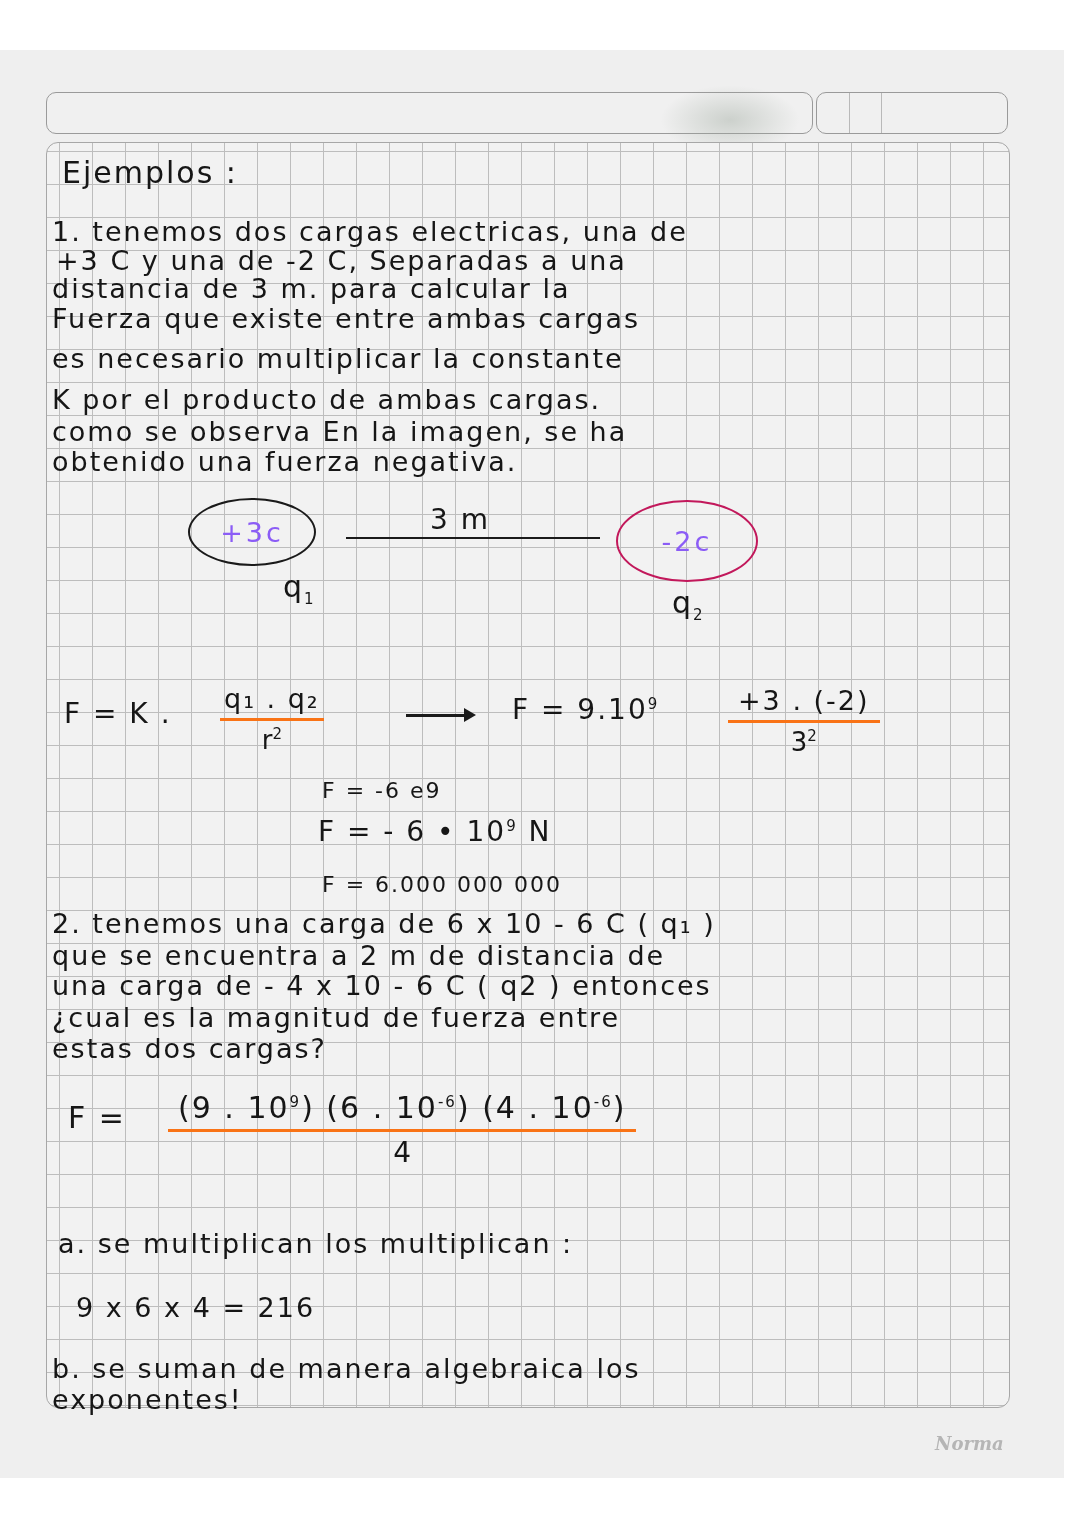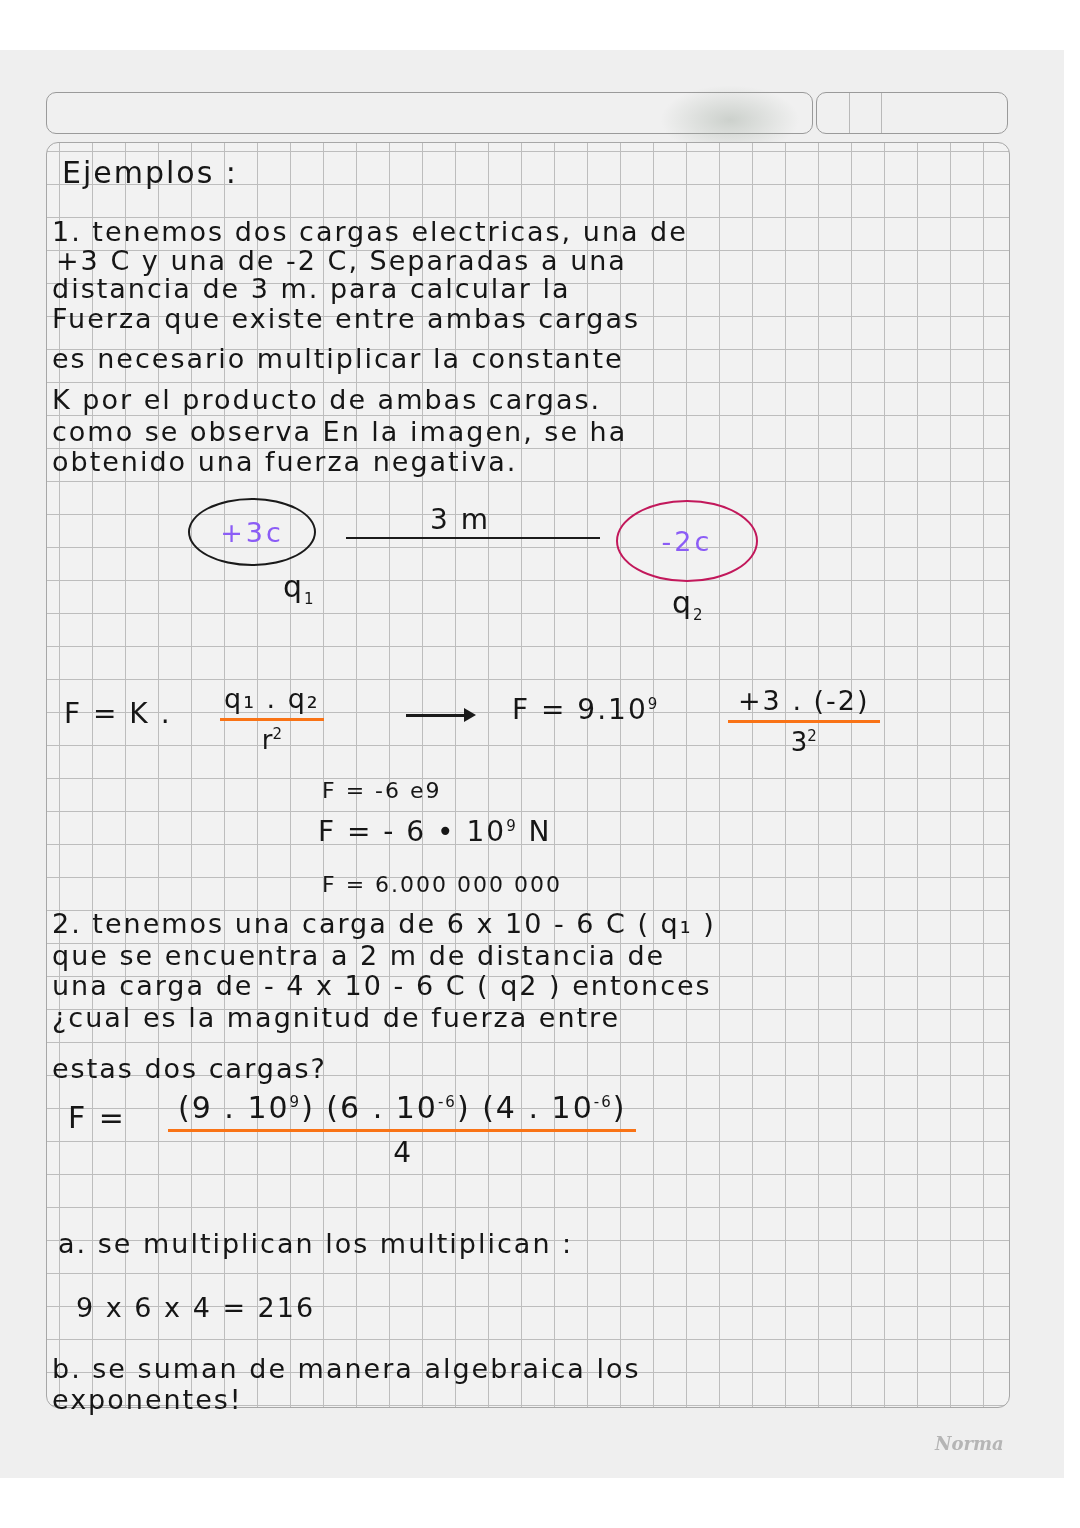--- a/index.html
+++ b/index.html
@@ -96,21 +96,21 @@
   </div>
 
   <div class="hw" style="left:322px; top:730px; font-size:22px;">F = -6 e9</div>
   <div class="hw" style="left:318px; top:768px; font-size:28px;"><span>F = - 6 • 10</span><sup>9</sup> <span>N</span></div>
   <div class="hw" style="left:322px; top:824px; font-size:22px;">F = 6.000 000 000</div>
 
   <div class="hw" style="left:52px; top:860px;">2. tenemos una carga de  6 x 10 - 6 C ( q₁ )</div>
   <div class="hw" style="left:52px; top:892px;">que se encuentra a 2 m de distancia de</div>
   <div class="hw" style="left:52px; top:922px;">una carga  de     - 4 x 10 - 6 C  ( q2 ) entonces</div>
   <div class="hw" style="left:52px; top:954px;">¿cual es la  magnitud  de fuerza  entre</div>
-  <div class="hw" style="left:52px; top:985px;margin-top:20px;">estas dos cargas?</div>
+  <div class="hw" style="left:52px; top:985px;">estas dos cargas?</div>
 
   <div class="hw" style="left:68px; top:1053px; font-size:30px;">F =</div>
   <div class="frac" style="left:168px; top:1040px;">
     <div class="num" style="font-size:30px; padding:0 10px 4px;"><span>(9 . 10</span><sup>9</sup><span>) (6 . 10</span><sup>-6</sup><span>) (4 . 10</span><sup>-6</sup><span>)</span></div>
     <div class="den" style="font-size:28px;">4</div>
   </div>
 
   <div class="hw" style="left:58px; top:1180px;">a. se  multiplican los  multiplican :</div>
   <div class="hw" style="left:76px; top:1244px;">9 x 6 x 4  = 216</div>
   <div class="hw" style="left:52px; top:1305px;">b.   se  suman  de  manera  algebraica  los</div>

